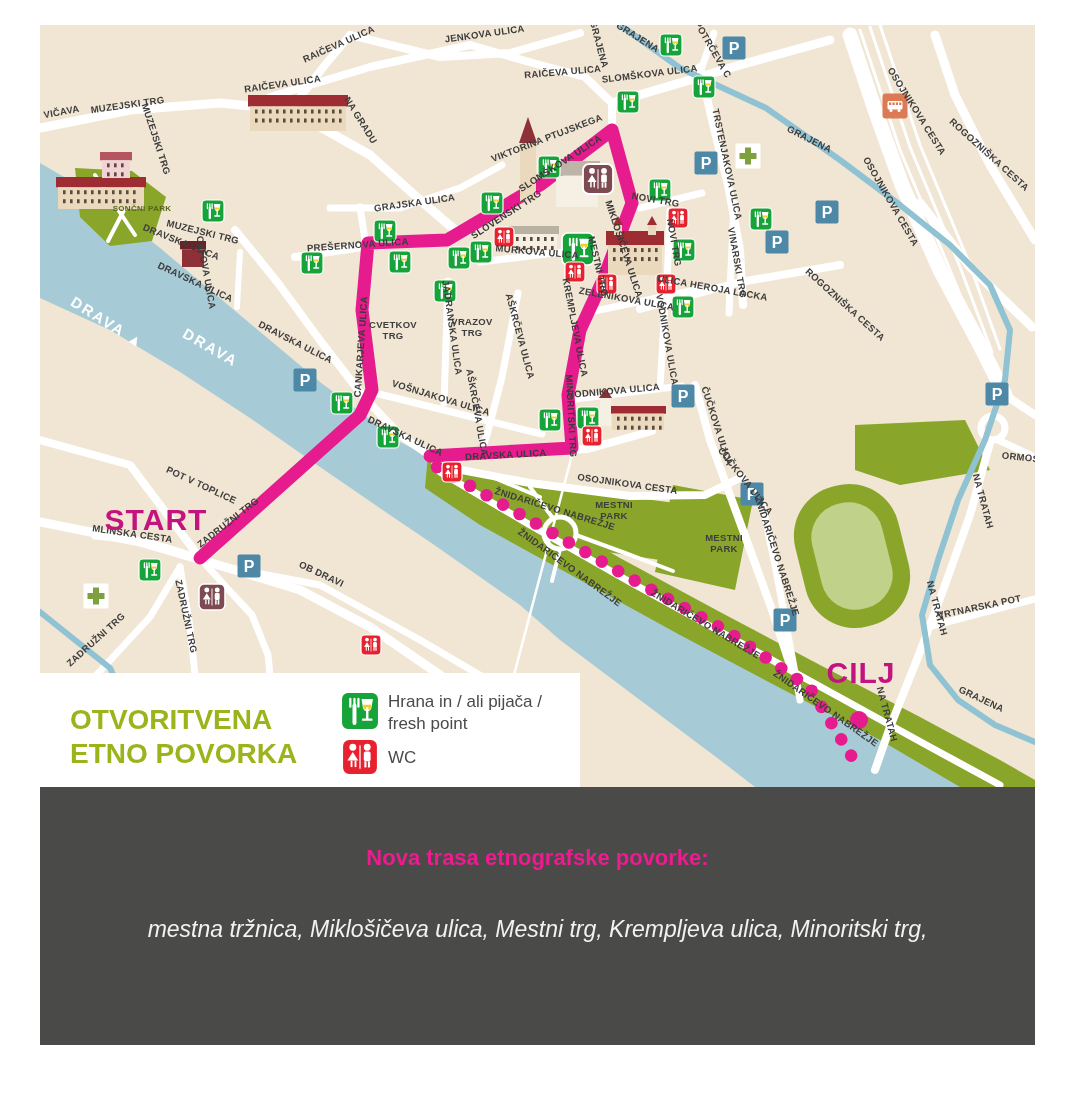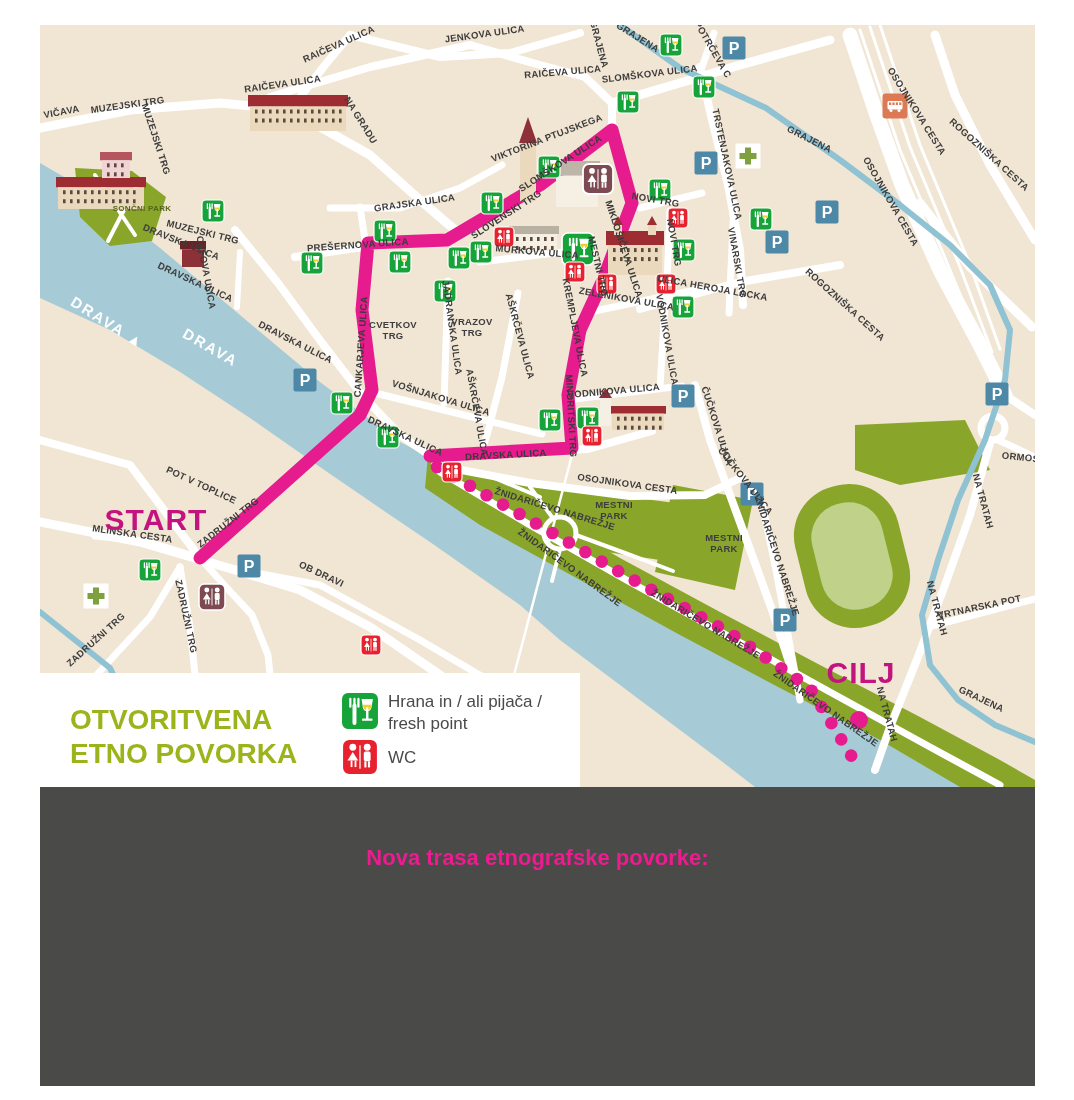--- a/index.html
+++ b/index.html
@@ -1,20 +1,20 @@
 <!DOCTYPE html>
 <html><head>
 <meta charset="utf-8">
 <style>
   html,body{margin:0;padding:0;background:#ffffff;}
   .page{position:relative;width:1074px;height:1100px;background:#fff;overflow:hidden;
         font-family:"Liberation Sans",sans-serif;}
   .map-wrap{position:absolute;left:40px;top:25px;width:995px;height:762px;}
   svg{display:block;}
-  .footer{position:absolute;left:40px;top:787px;width:995px;height:299px;background:#4a4a49;
+  .footer{position:absolute;left:40px;top:787px;width:995px;height:258px;background:#4a4a49;
           text-align:center;}
   .footer-heading{margin-top:58px;font-size:22px;font-weight:bold;}
   .footer-lines{margin-top:38px;font-size:23px;font-style:italic;color:#f2f2f2;line-height:40px;}
 </style>
 </head>
 <body>
 
 <div class="page">
   <div class="map-wrap">
     <svg id="map" width="995" height="762" viewBox="0 0 995 762">
@@ -732,15 +732,16 @@
           </g>
           <text x="348" y="682" font-size="17" fill="#4a4a4a" font-family="Liberation Sans, sans-serif">Hrana in / ali pijača /</text>
           <text x="348" y="704" font-size="17" fill="#4a4a4a" font-family="Liberation Sans, sans-serif">fresh point</text>
           <text x="348" y="738" font-size="17" fill="#4a4a4a" font-family="Liberation Sans, sans-serif">WC</text>
         </g>
       </svg>
   </div>
   <div class="footer">
     <div class="footer-heading" style="color: rgb(238, 26, 144);">Nova trasa etnografske povorke:</div>
     <div class="footer-lines">
+      <div>mestna tržnica, Miklošičeva ulica, Mestni trg, Krempljeva ulica, Minoritski trg,</div>
     </div>
   </div>
 </div>
 
 </body></html>

